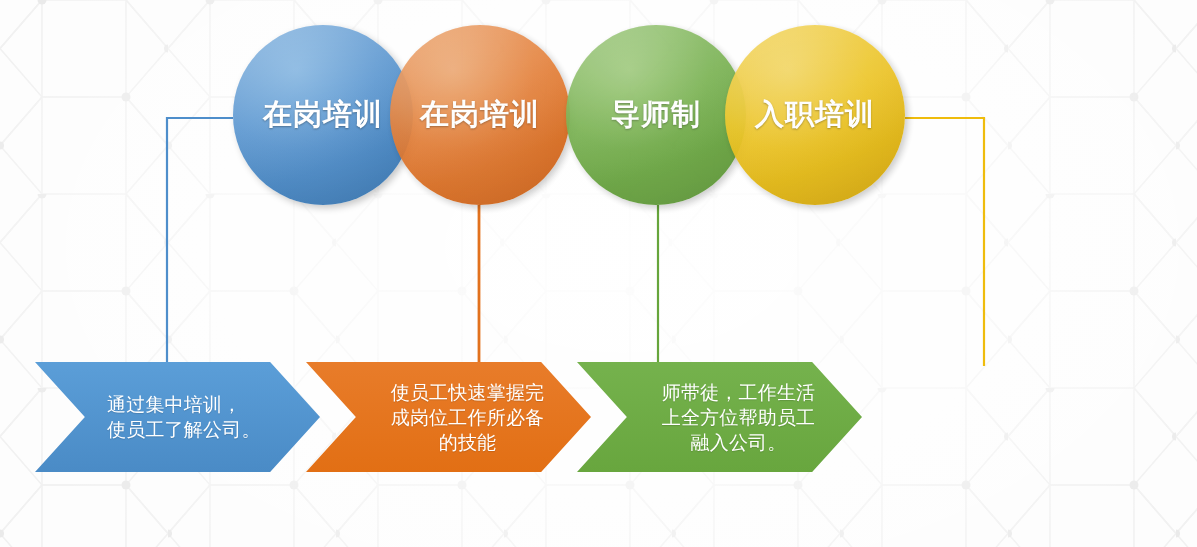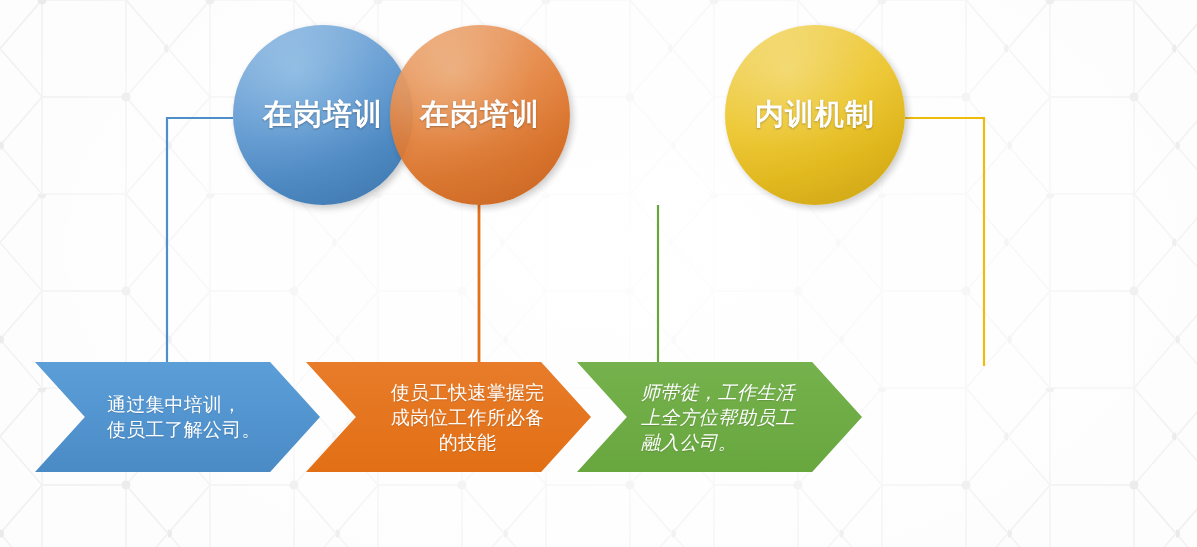--- a/index.html
+++ b/index.html
@@ -139,40 +139,43 @@
   </svg>
 
   <div class="circle" style="left:233px; top:25px; background:radial-gradient(circle at 35% 25%, #7cb0de 0%, #5a96d0 45%, #4080bd 100%); box-shadow: 3px 3px 7px rgba(0,0,0,0.22);">
     <span class="circle-label">在岗培训</span>
   </div>
 
   <div class="circle" style="left:390px; top:25px; background:radial-gradient(circle at 35% 25%, #e89a5d 0%, #e2762a 45%, #d9620f 100%); box-shadow: 3px 3px 7px rgba(0,0,0,0.22); opacity:0.93;">
     <span class="circle-label">在岗培训</span>
   </div>
 
+  <div class="circle" style="left:566px; top:25px; background:radial-gradient(circle at 35% 25%, #90c169 0%, #6dab42 45%, #5d9b33 100%); box-shadow: 3px 3px 7px rgba(0,0,0,0.22); opacity:0.93;">
+    <span class="circle-label">导师制</span>
+  </div>
 
   <div class="circle" style="left:725px; top:25px; background:radial-gradient(circle at 35% 25%, #f0cf4c 0%, #ecc117 45%, #dfae05 100%); box-shadow: 3px 3px 7px rgba(0,0,0,0.22); opacity:0.94;">
-    <span class="circle-label">内训机制</span>
+    <span class="circle-label">入职培训</span>
   </div>
 
   <div class="chev" style="left:35px; width:285px; background:linear-gradient(180deg,#5b9ed8 0%,#4a8bc6 100%);
               clip-path: polygon(0% 0%, 82.5% 0%, 100% 50%, 82.5% 100%, 0% 100%, 17.5% 50%);
               padding-left:0;">
     <span class="chev-text" style="margin-left:72px; width:185px; ">通过集中培训，
 使员工了解公司。</span>
   </div>
 
   <div class="chev" style="left:306px; width:285px; background:linear-gradient(180deg,#e87c2a 0%,#e26f14 100%);
               clip-path: polygon(0% 0%, 82.5% 0%, 100% 50%, 82.5% 100%, 0% 100%, 17.5% 50%);">
     <span class="chev-text" style="margin-left:64px; width:195px; text-align:center;">使员工快速掌握完
 成岗位工作所必备
 的技能</span>
   </div>
 
   <div class="chev" style="left:577px; width:285px; background:linear-gradient(180deg,#75b24d 0%,#68a63e 100%);
               clip-path: polygon(0% 0%, 82.5% 0%, 100% 50%, 82.5% 100%, 0% 100%, 17.5% 50%);">
-    <span class="chev-text" style="margin-left:64px; width:195px; text-align:left;font-style:italic;">师带徒，工作生活
+    <span class="chev-text" style="margin-left:64px; width:195px; text-align:center;">师带徒，工作生活
 上全方位帮助员工
 融入公司。</span>
   </div>
 
 
 </div>
 
 </body></html>

